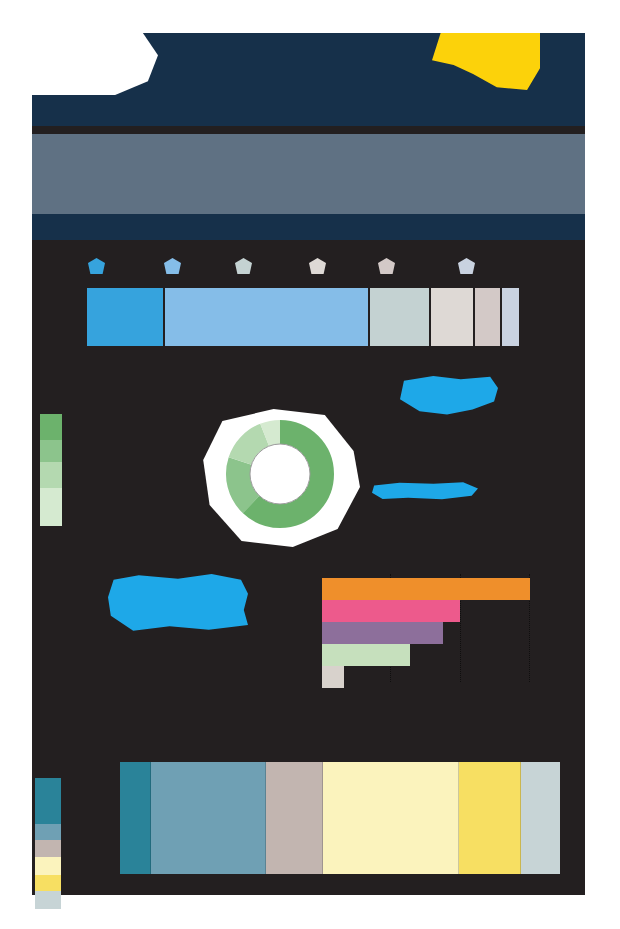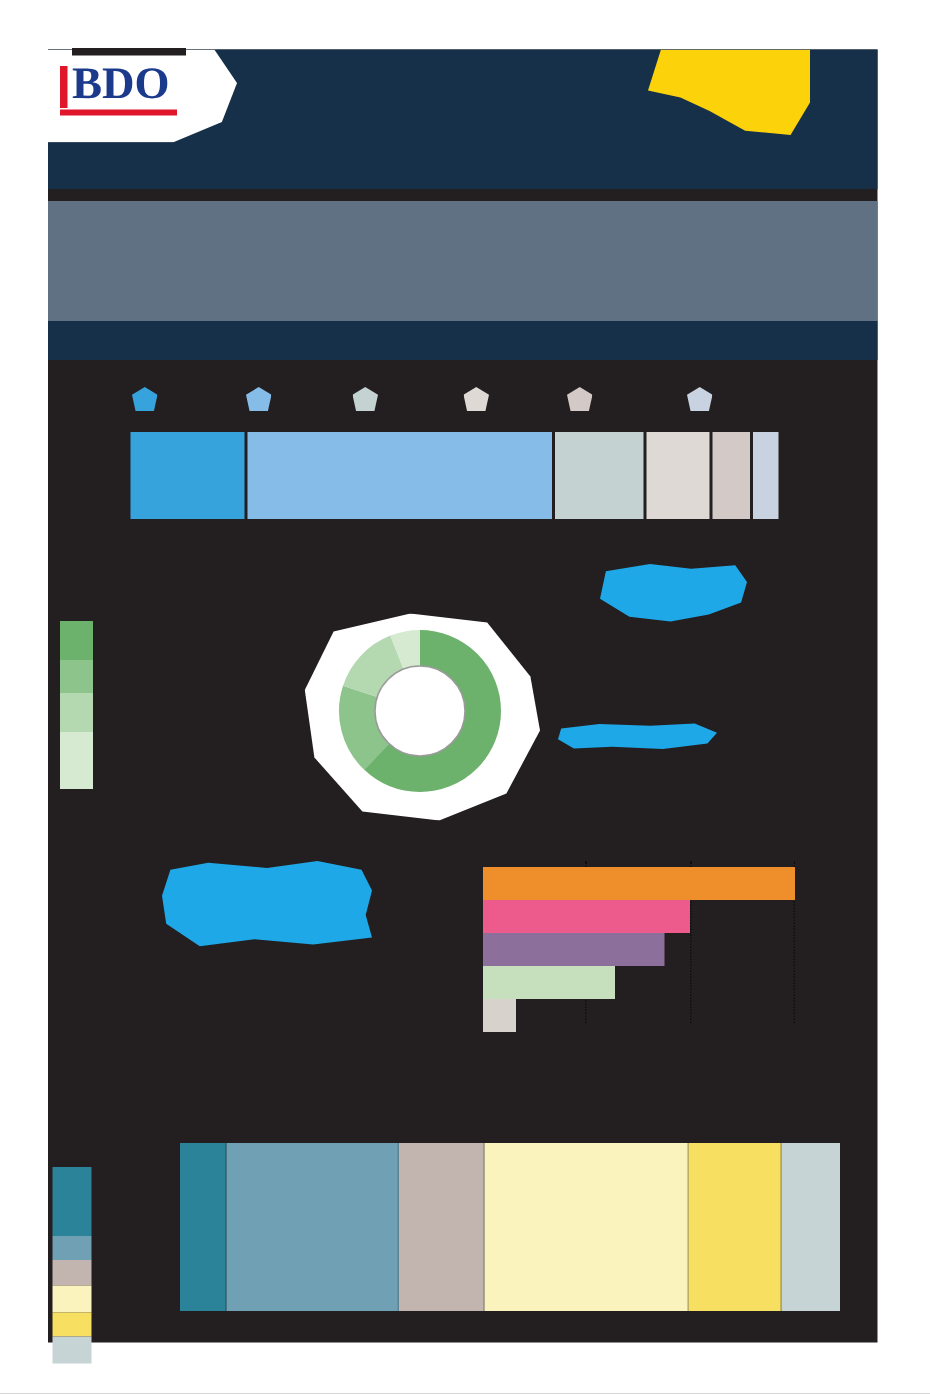--- a/index.html
+++ b/index.html
@@ -156,26 +156,20 @@
 <div class="page">
 
   <div class="canvas"></div>
 
   <div class="hdr-navy"></div>
   <div class="hdr-grey"></div>
   <div class="hdr-navy2"></div>
   <div class="hdr-yellow"></div>
 
   <div class="logo-plate"></div>
-  <div class="logo">
-    <div class="logo-dark"></div>
-    <div class="logo-bar"></div>
-    <div class="logo-word">BDO</div>
-    <div class="logo-rule"></div>
-  </div>
 
   <div class="blue-tip" style="left:62px;top:100px;width:300px;height:10px;background:#16304a;"></div>
 
   <div class="sec1-legend">
     <div class="lg-swatch" style="left:28px;  background:#36a3dd;"></div>
     <div class="lg-swatch" style="left:104px; background:#85bde8;"></div>
     <div class="lg-swatch" style="left:175px; background:#c4d2d2;"></div>
     <div class="lg-swatch" style="left:249px; background:#ded9d5;"></div>
     <div class="lg-swatch" style="left:318px; background:#d3c9c7;"></div>
     <div class="lg-swatch" style="left:398px; background:#c9d2e0;"></div>

